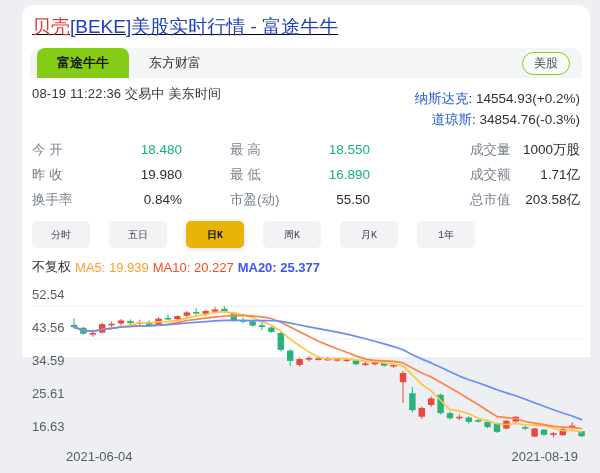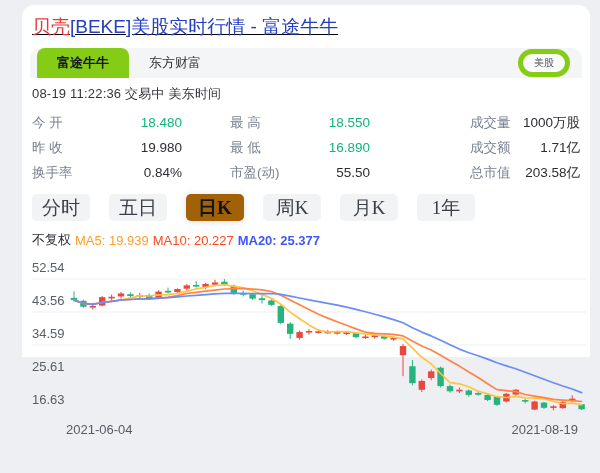--- a/index.html
+++ b/index.html
@@ -16,22 +16,22 @@
   }
   
   .title{font-size:19px;line-height:24px;text-decoration:underline;display:inline-block;margin-left:2px;cursor:pointer;}
   .title .stock{color:#e4393c;}
   .title .rest{color:#2440be;}
   
   .tabbar{margin-top:9px;height:30px;background:#f4f5f7;border-radius:10px 10px 0 0;
     display:flex;align-items:stretch;}
   .tab{display:flex;align-items:center;padding:0 20px;font-size:13px;color:#333;cursor:pointer;}
   .tab.active{background:#84cc16;border-radius:8px 8px 0 0;margin-left:7px;font-weight:700;color:#16181c;}
-  .badge{margin-left:auto;align-self:center;margin-right:12px;border:5px solid #84cc16;
-    border-radius:999px;padding:2px 11px;font-size:10px;color:#4c5057;background:#fbfbfc;}
+  .badge{margin-left:auto;align-self:center;margin-right:12px;border:1px solid #84cc16;
+    border-radius:999px;padding:2px 11px;font-size:12px;color:#4c5057;background:#fbfbfc;}
   
   .quote-head{display:flex;justify-content:space-between;margin-top:7px;padding:0 2px;gap:6px;}
   .time-line{font-size:13px;color:#32353b;letter-spacing:.2px;}
   .price-row{display:flex;align-items:baseline;margin-top:3px;}
   .price{font-size:33px;font-weight:500;color:#12b37e;letter-spacing:-.5px;}
   .currency{font-size:14px;color:#12b37e;margin-left:5px;}
   .change{font-size:15px;color:#12b37e;margin-left:10px;}
   .arrow{font-size:17px;font-weight:800;color:#12b37e;margin-left:8px;}
   .indices{text-align:right;font-size:13.5px;padding-top:3px;}
   .indices .row{line-height:21px;}
@@ -41,22 +41,22 @@
   .stats{display:grid;grid-template-columns:150px 188px 1fr;margin-top:7px;padding:0 2px;}
   .stat{display:flex;justify-content:space-between;align-items:center;height:25px;font-size:13.5px;}
   .stat .lbl{color:#7a8290;white-space:pre;}
   .stat .val{color:#2c2e33;}
   .stat .val.green{color:#12b37e;}
   .stat.c2{padding-left:48px;}
   .stat.c3{padding-left:100px;}
   
   .periods{display:flex;gap:19px;margin-top:9px;padding-left:2px;}
   .pbtn{width:58px;height:27px;border:none;border-radius:5px;background:#f2f3f5;
-    color:#3a3f47;font-size:19px;font-family:Liberation Serif, serif;cursor:pointer;display:flex;align-items:center;justify-content:center;}
-  .pbtn.active{background:#a16207;font-weight:700;color:#111418;box-shadow:0 1px 6px rgba(31,35,41,.16);}
+    color:#3a3f47;font-size:10px;font-family:Liberation Mono, monospace;cursor:pointer;display:flex;align-items:center;justify-content:center;}
+  .pbtn.active{background:#eab308;font-weight:700;color:#111418;box-shadow:0 1px 6px rgba(31,35,41,.16);}
   
   .legend{display:flex;gap:4px;margin-top:10px;padding-left:2px;font-size:13px;align-items:center;}
   .adjust{color:#2f3338;}
   
   .chart{position:relative;margin-top:2px;height:168px;}
   .chart svg{position:absolute;left:2px;top:0;}
   .xlabels{display:flex;justify-content:space-between;font-size:13px;color:#575c64;
     padding:3px 4px 0 36px;}
 </style>
 </head>
@@ -74,20 +74,28 @@
     </div>
     <div class="tab">
       <span>东方财富</span>
     </div>
     <div class="badge">美股</div>
   </div>
 
   <div class="quote-head">
     <div>
       <div class="time-line">08-19 11:22:36  交易中  美东时间</div>
+    </div>
+    <div class="indices">
+      <div class="row">
+        <span class="idx-name">纳斯达克</span><span class="idx-val">: 14554.93(+0.2%)</span>
+      </div>
+      <div class="row">
+        <span class="idx-name">道琼斯</span><span class="idx-val">: 34854.76(-0.3%)</span>
+      </div>
     </div>
   </div>
 
   <div class="stats">
       <div class="stat c1">
         <span class="lbl">今 开</span>
         <span class="val green">18.480</span>
       </div>
       <div class="stat c2">
         <span class="lbl">最 高</span>

